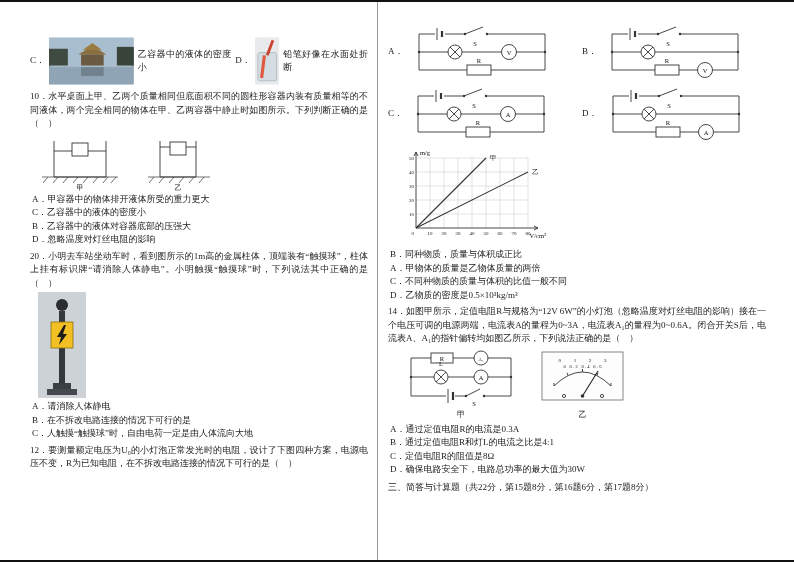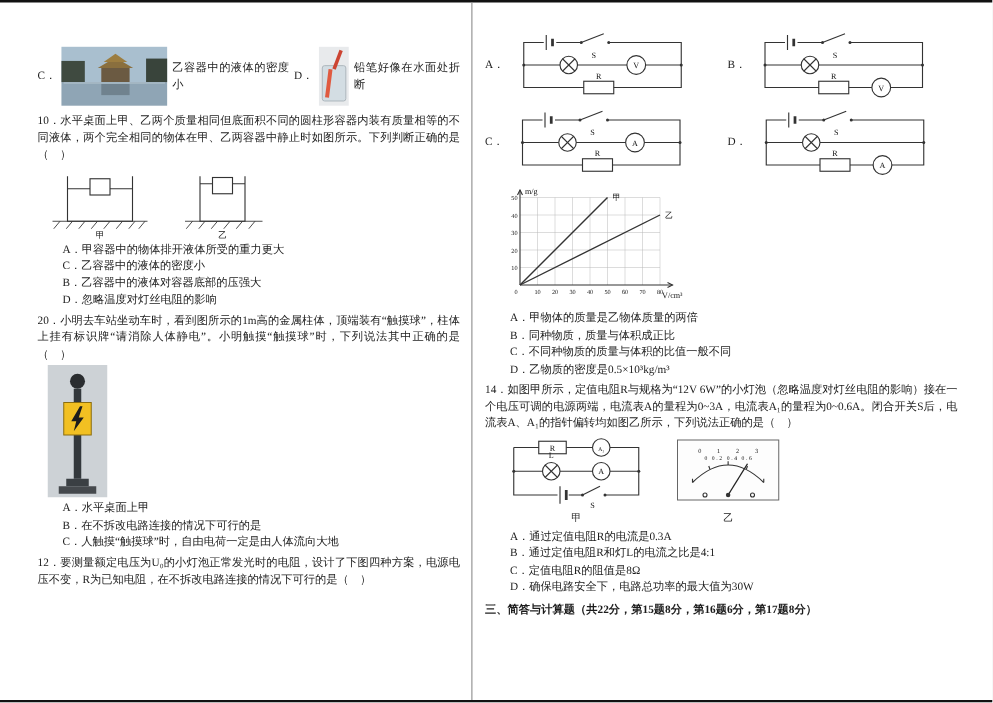--- a/index.html
+++ b/index.html
@@ -5,29 +5,29 @@
   html,body{margin:0;padding:0}
   body{width:794px;height:562px;background:#e9e9e9}
   .page{position:relative;width:794px;height:562px;background:#fff;overflow:hidden;
         font-family:"Liberation Serif",serif;color:#1c1c1c;box-sizing:border-box;
         border-top:2px solid #111;border-bottom:2px solid #111}
   .divider{position:absolute;left:377px;top:0;width:1px;height:100%;background:#9a9a9a}
   .col{position:absolute;font-size:9px;line-height:1.5;text-align:justify}
   .left{left:30px;top:34px;width:338px}
   .right{left:388px;top:22px;width:378px}
   .stem{margin:3px 0 2px}
-  .opt{margin-left:20px}
+  .opt{margin-left:2px}
   .opts{margin-bottom:2px}
   .cd-row{display:flex;align-items:center;gap:4px;margin-bottom:4px}
   .figrow{display:flex;align-items:flex-end;gap:14px;margin:2px 0 2px 8px}
   .figblock{display:flex;flex-direction:column;align-items:center}
   .figlabel{font-size:8px;text-align:center;margin-top:1px}
   .ckt-grid{display:grid;grid-template-columns:1fr 1fr;gap:6px 10px;margin-bottom:4px}
   .ckt-cell{display:flex;align-items:center;gap:3px}
-  .sec{font-weight:bold;margin-top:4px}
+  .sec{font-weight:normal;margin-top:4px}
   svg{display:block}
   svg text{font-family:"Liberation Serif",serif;fill:#111}
   .t6{font-size:6.5px}
   .t5{font-size:5px}
   .t45{font-size:4.5px}
   .t7{font-size:7px}
   .wire{stroke:#333;stroke-width:0.9;fill:none}
   .thick{stroke:#333;stroke-width:2.2;fill:none}
   .comp{fill:#fff;stroke:#333;stroke-width:0.9}
   .dot{fill:#333}
@@ -116,21 +116,21 @@
         <circle cx="24" cy="13" r="6" fill="#2a2d30"></circle>
         <rect x="21" y="19" width="6" height="72" fill="#33383c"></rect>
         <rect x="13" y="30" width="22" height="26" fill="#f2c022" stroke="#8a6d10" stroke-width="0.8"></rect>
         <polygon points="26,33 19,45 23,45 21,53 29,42 25,42 28,33" fill="#1c1c1c"></polygon>
         <rect x="15" y="91" width="18" height="6" fill="#3a3f43"></rect>
         <rect x="9" y="97" width="30" height="6" fill="#45494d"></rect>
       </svg>
     </div>
 
     <div class="opts">
-      <div class="opt">A．水平桌面上甲</div>
+      <div class="opt">A．请消除人体静电</div>
       <div class="opt">B．在不拆改电路连接的情况下可行的是</div>
       <div class="opt">C．人触摸“触摸球”时，自由电荷一定是由人体流向大地</div>
     </div>
 
     <p class="stem">12．要测量额定电压为U₀的小灯泡正常发光时的电阻，设计了下图四种方案，电源电压不变，R为已知电阻，在不拆改电路连接的情况下可行的是（　）</p>
   </div>
 
   <div class="col right">
 
     <div class="ckt-grid">
@@ -271,22 +271,22 @@
         <text class="t5" x="118" y="89" text-anchor="middle">70</text>
         <text class="t5" x="132" y="89" text-anchor="middle">80</text>
         <line class="dataline" x1="20" y1="82" x2="90" y2="12"></line>
         <line class="dataline" x1="20" y1="82" x2="132" y2="26"></line>
         <text class="t6" x="94" y="14">甲</text>
         <text class="t6" x="136" y="28">乙</text>
       </svg>
     </div>
 
     <div class="opts">
+      <div class="opt">B．同种物质，质量与体积成正比</div>
       <div class="opt">A．甲物体的质量是乙物体质量的两倍</div>
-      <div class="opt">B．同种物质，质量与体积成正比</div>
       <div class="opt">C．不同种物质的质量与体积的比值一般不同</div>
       <div class="opt">D．乙物质的密度是0.5×10³kg/m³</div>
     </div>
 
     <p class="stem">14．如图甲所示，定值电阻R与规格为“12V 6W”的小灯泡（忽略温度对灯丝电阻的影响）接在一个电压可调的电源两端，电流表A的量程为0~3A，电流表A₁的量程为0~0.6A。闭合开关S后，电流表A、A₁的指针偏转均如图乙所示，下列说法正确的是（　）</p>
 
     <div class="figrow">
       <div class="figblock">
         <svg width="130" height="60" viewBox="0 0 130 60">
           <path class="wire" d="M15 10 H115 V48 H88"></path>

